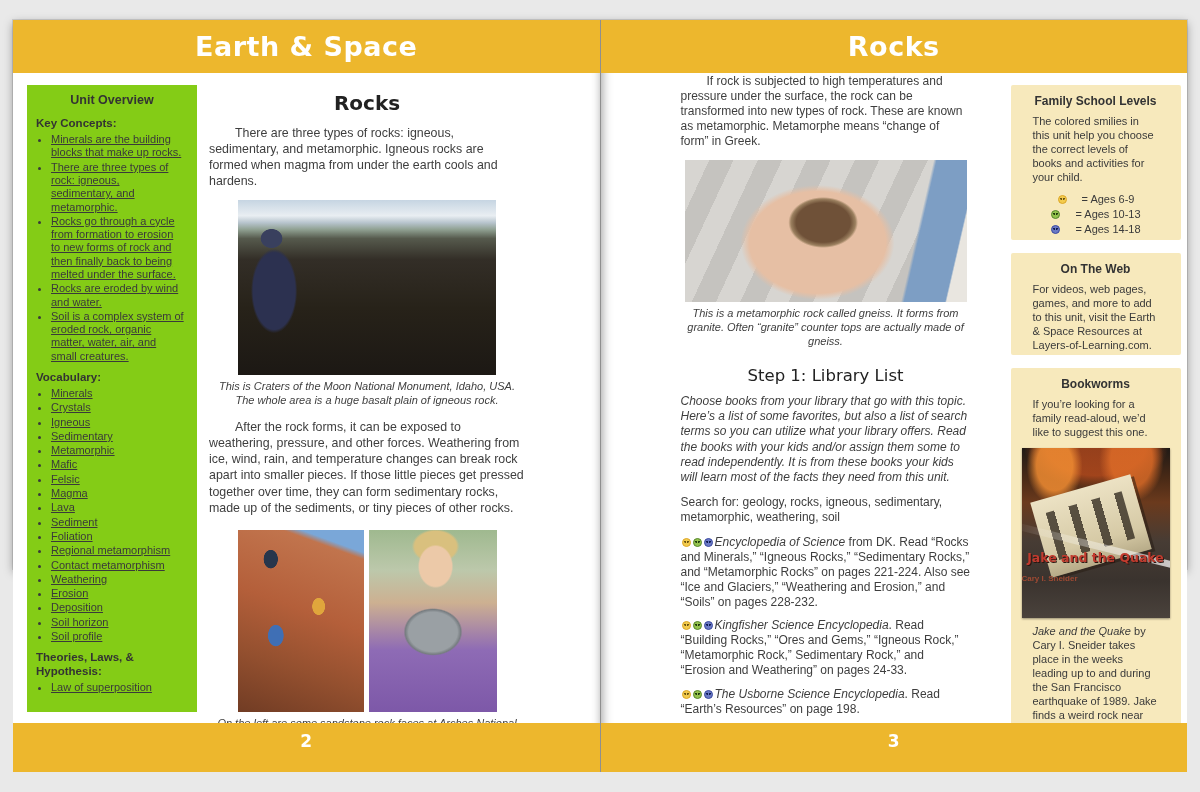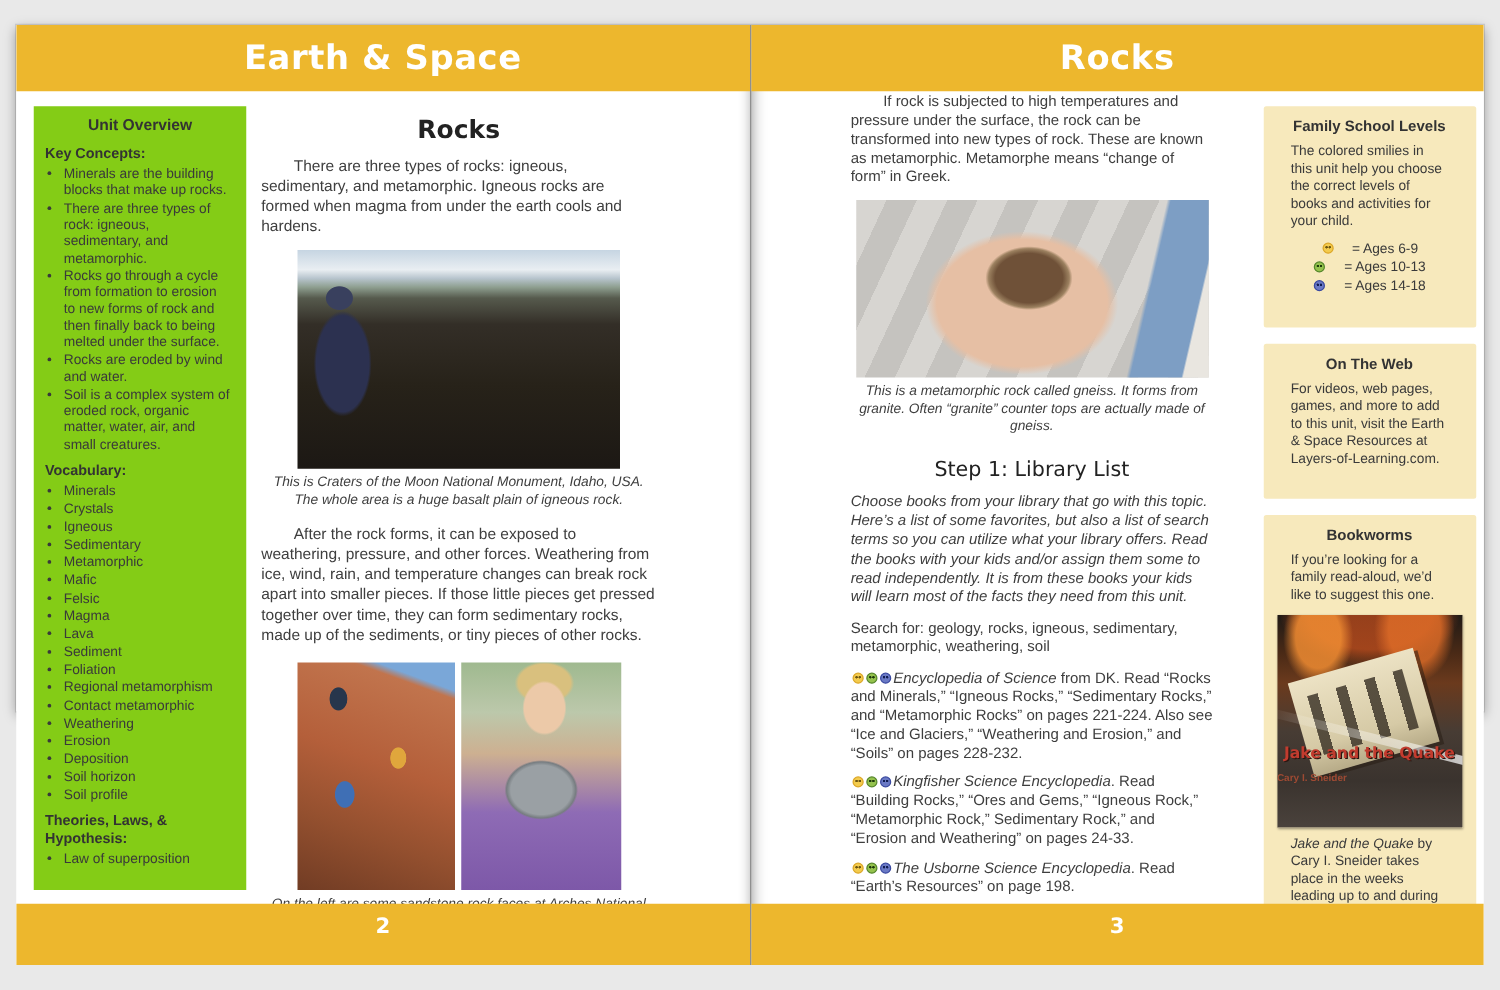--- a/index.html
+++ b/index.html
@@ -32,21 +32,21 @@
 
   
   .sidebar-left{
     position:absolute;left:14px;top:65px;width:170px;bottom:60px;
     background:#84cc16;box-sizing:border-box;padding:8px 9px 8px 9px;
     font-size:11px;line-height:1.21;color:#3a3a3a;
   }
   .sidebar-title{font-weight:bold;font-size:12.5px;text-align:center;margin-bottom:9px;color:#333;}
   .sb-label{font-weight:bold;font-size:11.5px;margin:8px 0 2px;color:#333;}
   .sidebar-left ul{margin:0;padding-left:15px;}
-  .sidebar-left li{margin:0 4px 1px 0;}
+  .sidebar-left li{margin:0 4px 1px 0;text-decoration:underline;}
 
   
   .main-col{position:absolute;font-size:12.4px;line-height:1.3;}
   .main-left{left:196px;top:56px;width:316px;}
   .main-right{left:80px;top:54px;width:290px;font-size:12px;line-height:1.26;}
   .doc-heading{
     font-family:"DejaVu Sans",sans-serif;font-weight:800;color:#222;
     text-align:center;font-size:20px;margin:14px 0 9px;
   }
   .step-heading{
@@ -92,21 +92,21 @@
     background:
       radial-gradient(ellipse 52px 38px at 49% 44%, #6f5138 0 52%, #9c8160 62%, rgba(0,0,0,0) 67%),
       radial-gradient(ellipse 110px 82px at 47% 58%, #e6bfa4 0 62%, rgba(230,191,164,0) 70%),
       linear-gradient(103deg, rgba(0,0,0,0) 0 79%, #7d9ec4 80% 93%, #e9e6e0 93.5%),
       repeating-linear-gradient(115deg,#d7d5d1 0 22px,#c5c3bf 22px 44px);
   }
 
   
   .sidebar-right{position:absolute;left:410px;top:65px;width:170px;}
   .box{
-    background:#f7e9bc;padding:9px 10px 24px;margin-bottom:13px;
+    background:#f7e9bc;padding:9px 10px 2px;margin-bottom:13px;
     font-size:11px;line-height:1.27;color:#3a3a3a;border-radius:2px;
   }
   .box-title{font-weight:bold;font-size:12px;text-align:center;margin-bottom:6px;color:#333;}
   .box p{margin:0 12px 8px;}
   .box p:last-child{margin-bottom:0;}
   .legend-row{display:flex;align-items:center;justify-content:center;gap:14px;margin:1px 0;}
 
   
   .smiley{display:inline-block;width:9px;height:9px;border-radius:50%;margin:0 1px;vertical-align:-1px;box-sizing:border-box;}
   .sm-yellow{background:radial-gradient(circle at 32% 40%,#6b5410 0 .8px,rgba(0,0,0,0) 1.2px),radial-gradient(circle at 68% 40%,#6b5410 0 .8px,rgba(0,0,0,0) 1.2px),#f3cb4d;border:1px solid #dca728;}
@@ -181,21 +181,21 @@
           <li>Igneous</li>
           <li>Sedimentary</li>
           <li>Metamorphic</li>
           <li>Mafic</li>
           <li>Felsic</li>
           <li>Magma</li>
           <li>Lava</li>
           <li>Sediment</li>
           <li>Foliation</li>
           <li>Regional metamorphism</li>
-          <li>Contact metamorphic</li>
+          <li>Contact metamorphism</li>
           <li>Weathering</li>
           <li>Erosion</li>
           <li>Deposition</li>
           <li>Soil horizon</li>
           <li>Soil profile</li>
         </ul>
       <div class="sb-label">Theories, Laws, &amp; Hypothesis:</div>
       <ul>
 
       <li>Law of superposition</li>

